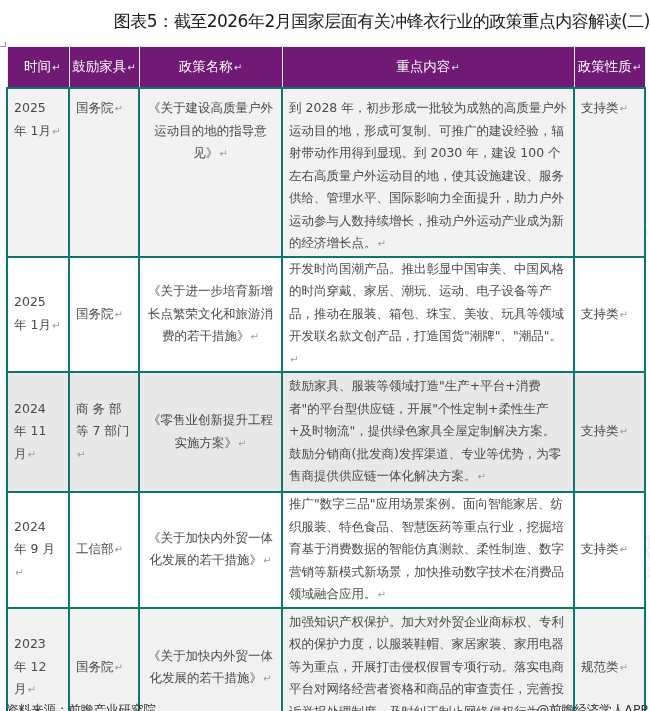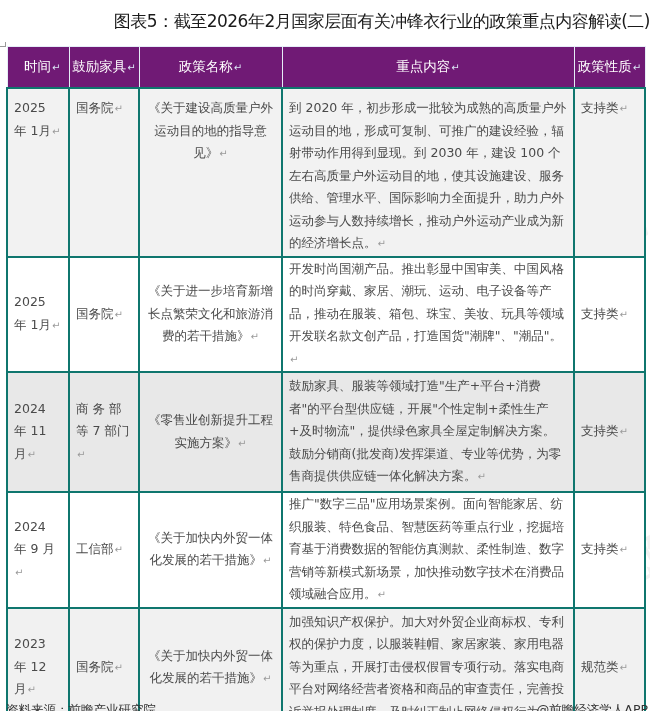--- a/index.html
+++ b/index.html
@@ -54,21 +54,21 @@
       <th><span>政策名称</span><span class="ret" style="color:#dbe7f5">↵</span></th>
       <th><span>重点内容</span><span class="ret" style="color:#dbe7f5">↵</span></th>
       <th><span>政策性质</span><span class="ret" style="color:#dbe7f5">↵</span></th>
     </tr>
   </thead>
   <tbody>
     <tr class="r-gray1" style="height:142px">
       <td><span>2025 年 1月</span><span class="ret">↵</span></td>
       <td><span>国务院</span><span class="ret">↵</span></td>
       <td class="center"><span>《关于建设高质量户外运动目的地的指导意见》</span><span class="ret">↵</span></td>
-      <td><span>到 2020 年，初步形成一批较为成熟的高质量户外运动目的地，形成可复制、可推广的建设经验，辐射带动作用得到显现。到 2030 年，建设 100 个左右高质量户外运动目的地，使其设施建设、服务供给、管理水平、国际影响力全面提升，助力户外运动参与人数持续增长，推动户外运动产业成为新的经济增长点。</span><span class="ret">↵</span></td>
+      <td><span>到 2028 年，初步形成一批较为成熟的高质量户外运动目的地，形成可复制、可推广的建设经验，辐射带动作用得到显现。到 2030 年，建设 100 个左右高质量户外运动目的地，使其设施建设、服务供给、管理水平、国际影响力全面提升，助力户外运动参与人数持续增长，推动户外运动产业成为新的经济增长点。</span><span class="ret">↵</span></td>
       <td><span>支持类</span><span class="ret">↵</span></td>
     </tr>
     <tr class="r-white" style="height:98px">
       <td class="mid"><span>2025 年 1月</span><span class="ret">↵</span></td>
       <td class="mid"><span>国务院</span><span class="ret">↵</span></td>
       <td class="mid center"><span>《关于进一步培育新增长点繁荣文化和旅游消费的若干措施》</span><span class="ret">↵</span></td>
       <td class="mid"><span>开发时尚国潮产品。推出彰显中国审美、中国风格的时尚穿戴、家居、潮玩、运动、电子设备等产品，推动在服装、箱包、珠宝、美妆、玩具等领域开发联名款文创产品，打造国货"潮牌"、"潮品"。</span><span class="ret">↵</span></td>
       <td class="mid"><span>支持类</span><span class="ret">↵</span></td>
     </tr>
     <tr class="r-gray2" style="height:120px">

